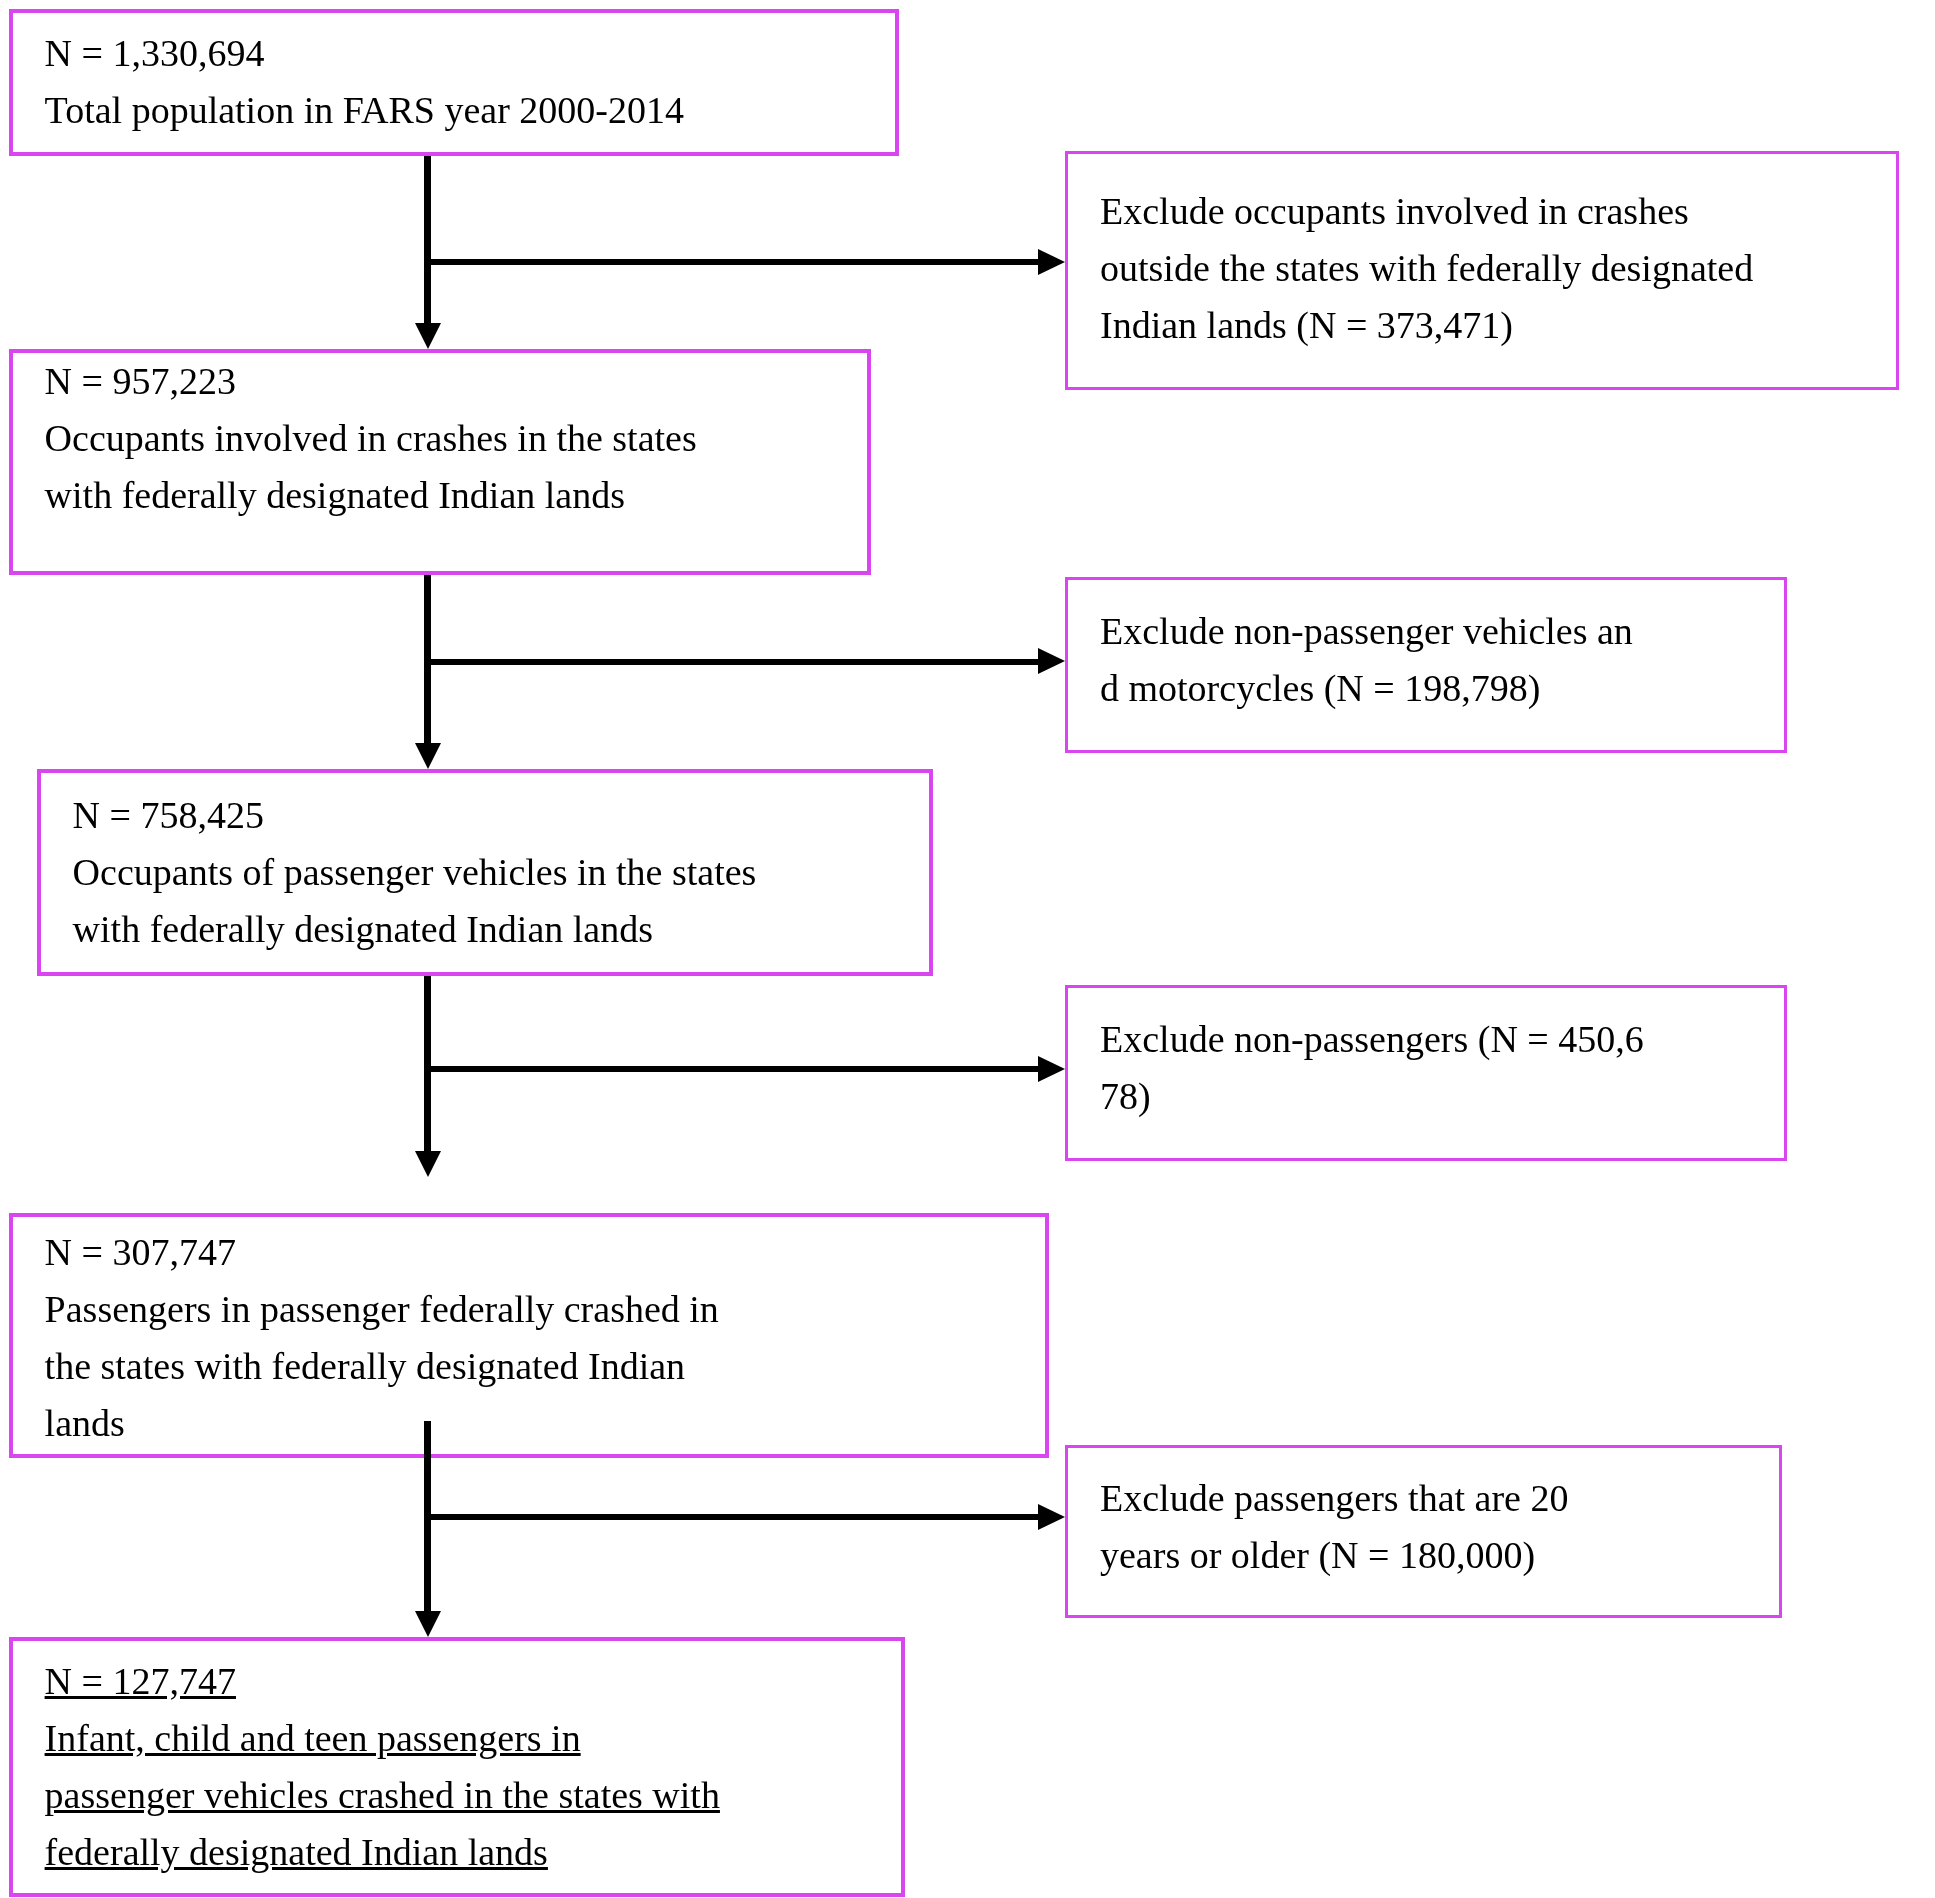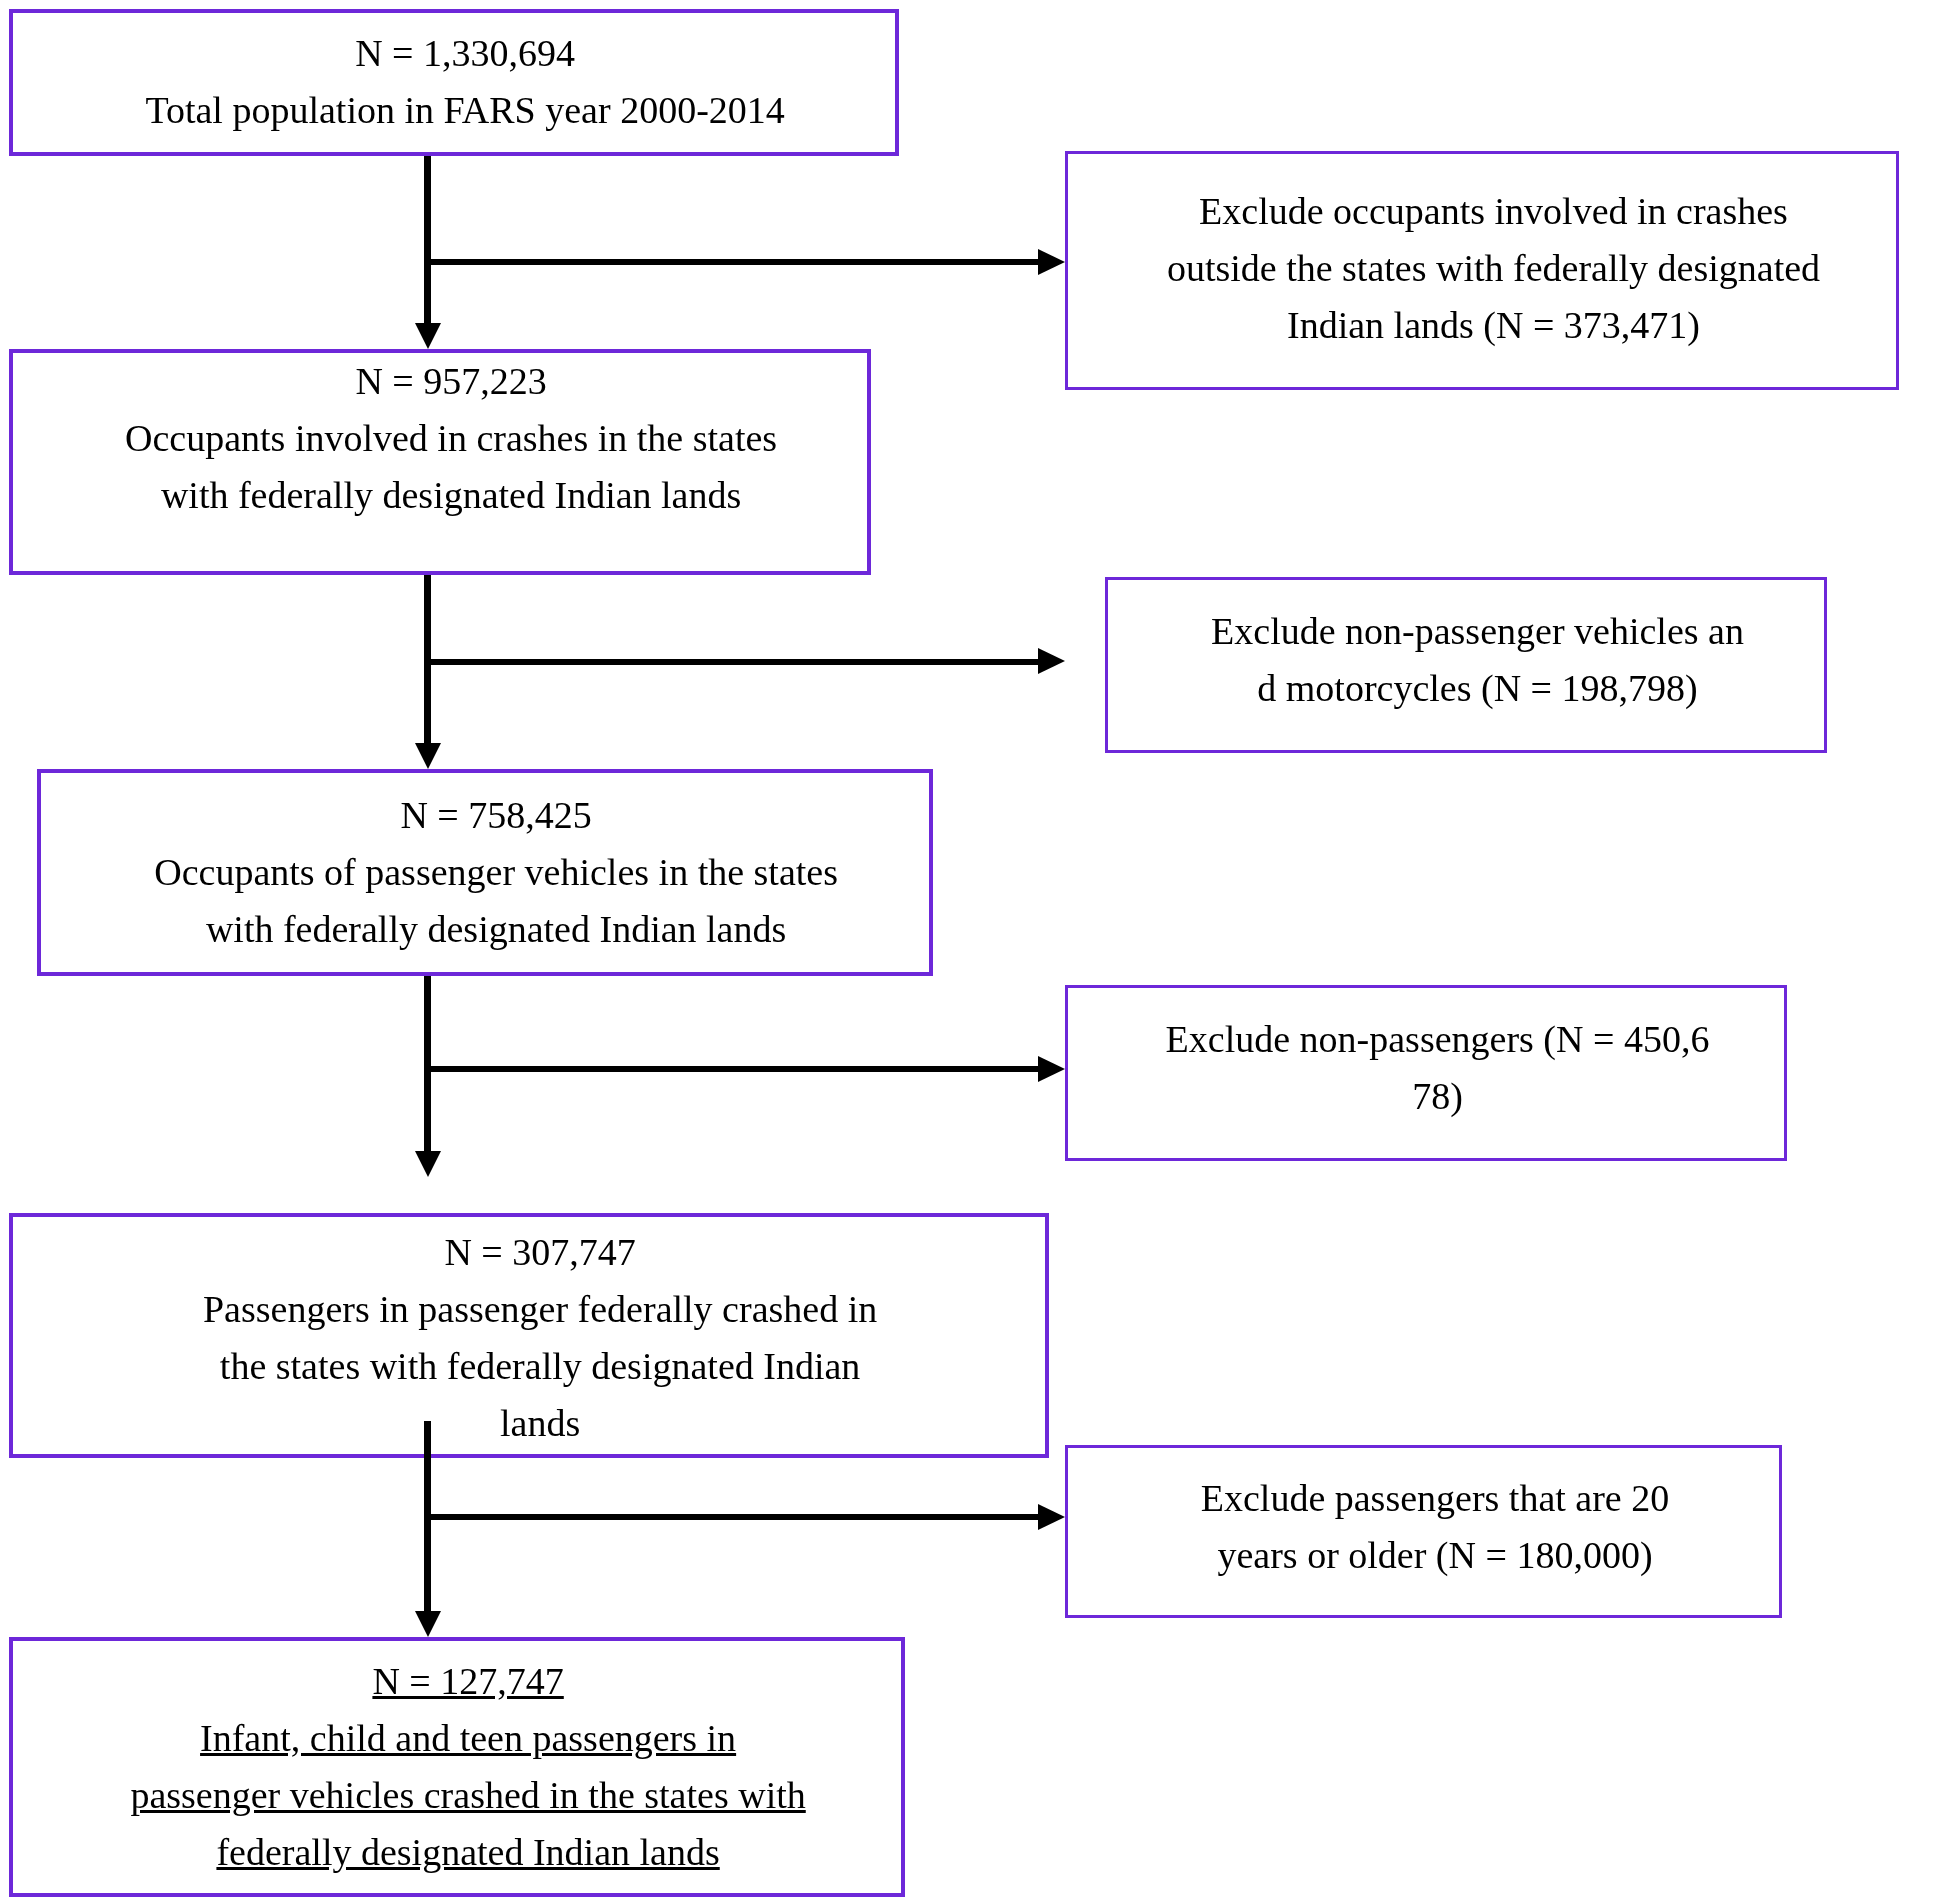--- a/index.html
+++ b/index.html
@@ -8,22 +8,21 @@
     width: 1936px;
     height: 1899px;
     background: #ffffff;
     color: #000000;
     font-family: "Liberation Serif", "DejaVu Serif", serif;
   }
   .fbox {
     position: absolute;
     box-sizing: border-box;
     background: #ffffff;
-    border: 4px solid #6d28d9;
-    text-align: center;
+    border: 4px solid #d946ef;
   }
   .fbox.excl { border-width: 3.4px; }
   .fbox .line {
     font-size: 38px;
     line-height: 57px;
     padding-left: 32px;
     padding-right: 9px;
     white-space: nowrap;
   }
   .vshaft {
@@ -86,21 +85,21 @@
     <div class="line">passenger vehicles crashed in the states with</div>
     <div class="line">federally designated Indian lands</div>
   </div>
 
   <div class="fbox excl" style="left:1065px; top:151px; width:834px; height:239px; padding-top:28.5px;">
     <div class="line">Exclude occupants involved in crashes</div>
     <div class="line">outside the states with federally designated</div>
     <div class="line">Indian lands (N = 373,471)</div>
   </div>
 
-  <div class="fbox excl" style="left:1065px; top:577px; width:722px; height:176px; padding-top:23px;margin-left:40px;">
+  <div class="fbox excl" style="left:1065px; top:577px; width:722px; height:176px; padding-top:23px;">
     <div class="line">Exclude non-passenger vehicles an</div>
     <div class="line">d motorcycles (N = 198,798)</div>
   </div>
 
   <div class="fbox excl" style="left:1065px; top:985px; width:722px; height:176px; padding-top:23px;">
     <div class="line">Exclude non-passengers (N = 450,6</div>
     <div class="line">78)</div>
   </div>
 
   <div class="fbox excl" style="left:1065px; top:1445px; width:717px; height:173px; padding-top:21.7px;">

